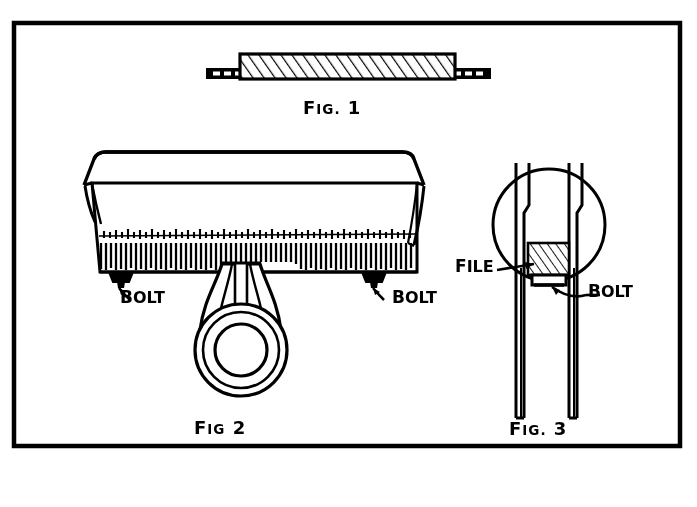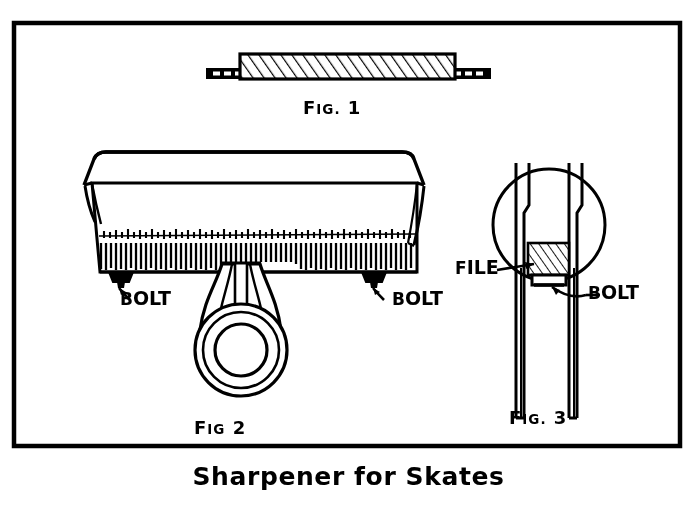--- a/index.html
+++ b/index.html
@@ -25,26 +25,26 @@
   }
   .lbl{
     position:absolute;
     font-family:"DejaVu Sans", sans-serif;
     font-weight:bold;
     color:#000;
     white-space:nowrap;
     line-height:1;
   }
   .lbl .big{font-size:17px;}
-  .lbl .sm{font-size:19px;}
+  .lbl .sm{font-size:16px;}
   .figlabel{font-size:18px;letter-spacing:1px;}
   .figlabel .sm{font-size:13.5px;}
   #fig1-label{left:303px;top:99px;}
   #fig2-label{left:194px;top:419px;}
-  #fig3-label{left:509px;top:409px;}
+  #fig3-label{left:509px;top:420px;}
   #bolt-left-label{left:120px;top:289px;}
   #bolt-right-label{left:392px;top:289px;}
   #file-label{left:455px;top:258px;}
   #bolt3-label{left:588px;top:283px;}
 </style>
 </head>
 <body>
 
 <div id="stage">
 
@@ -328,15 +328,14 @@
   <div class="lbl figlabel" id="fig3-label"><span>F</span><span class="sm">IG.</span> <span>3</span></div>
 
   <div class="lbl" id="bolt-left-label"><span class="big">B</span><span class="sm">OLT</span></div>
 
   <div class="lbl" id="bolt-right-label"><span class="big">B</span><span class="sm">OLT</span></div>
 
   <div class="lbl" id="file-label"><span class="big">F</span><span class="sm">ILE</span></div>
 
   <div class="lbl" id="bolt3-label"><span class="big">B</span><span class="sm">OLT</span></div>
 
-  <div id="caption">Sharpener for Skates</div>
 
 </div>
 
 </body></html>

